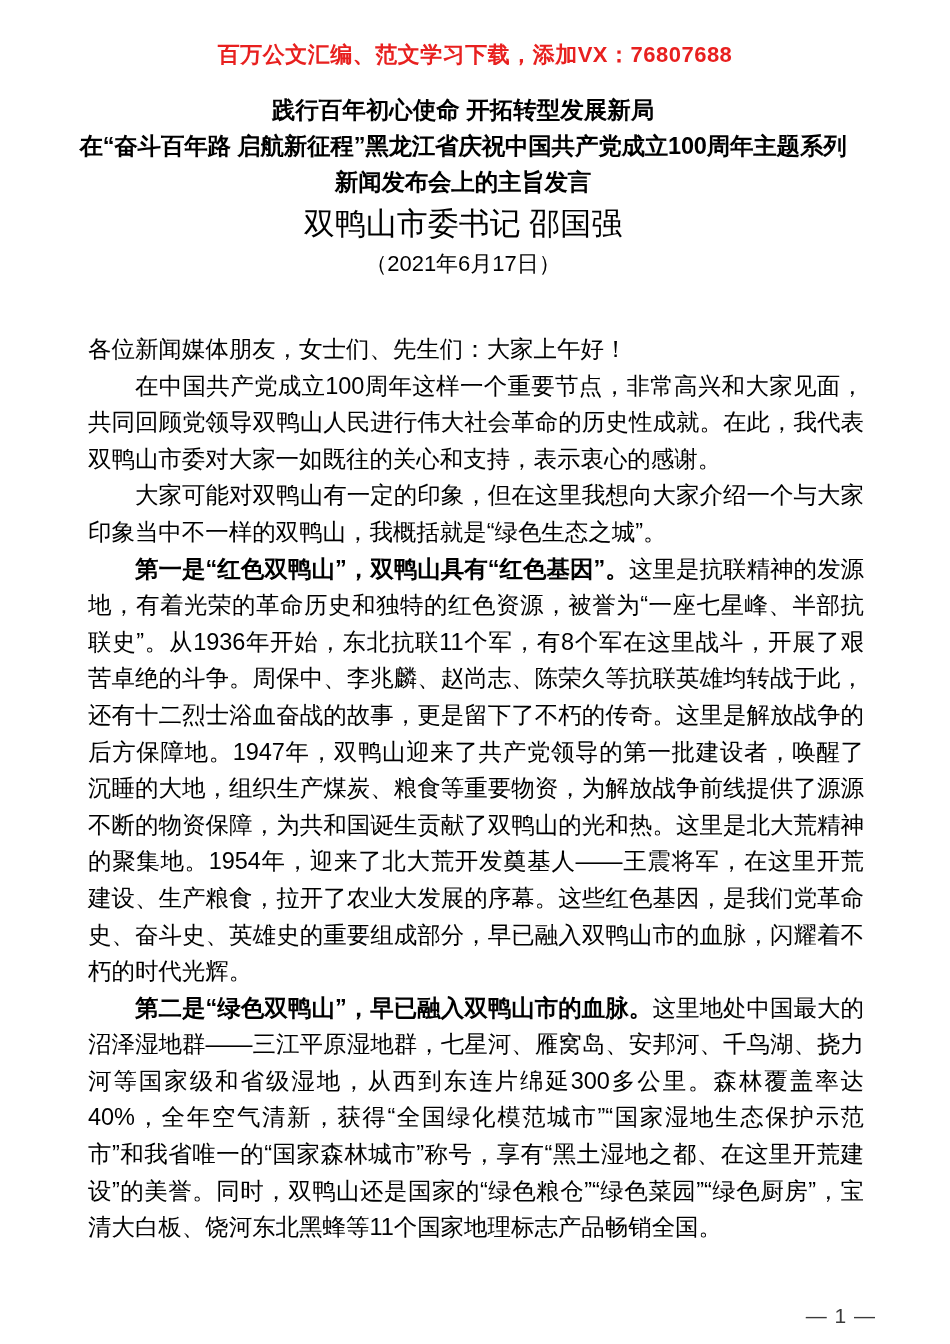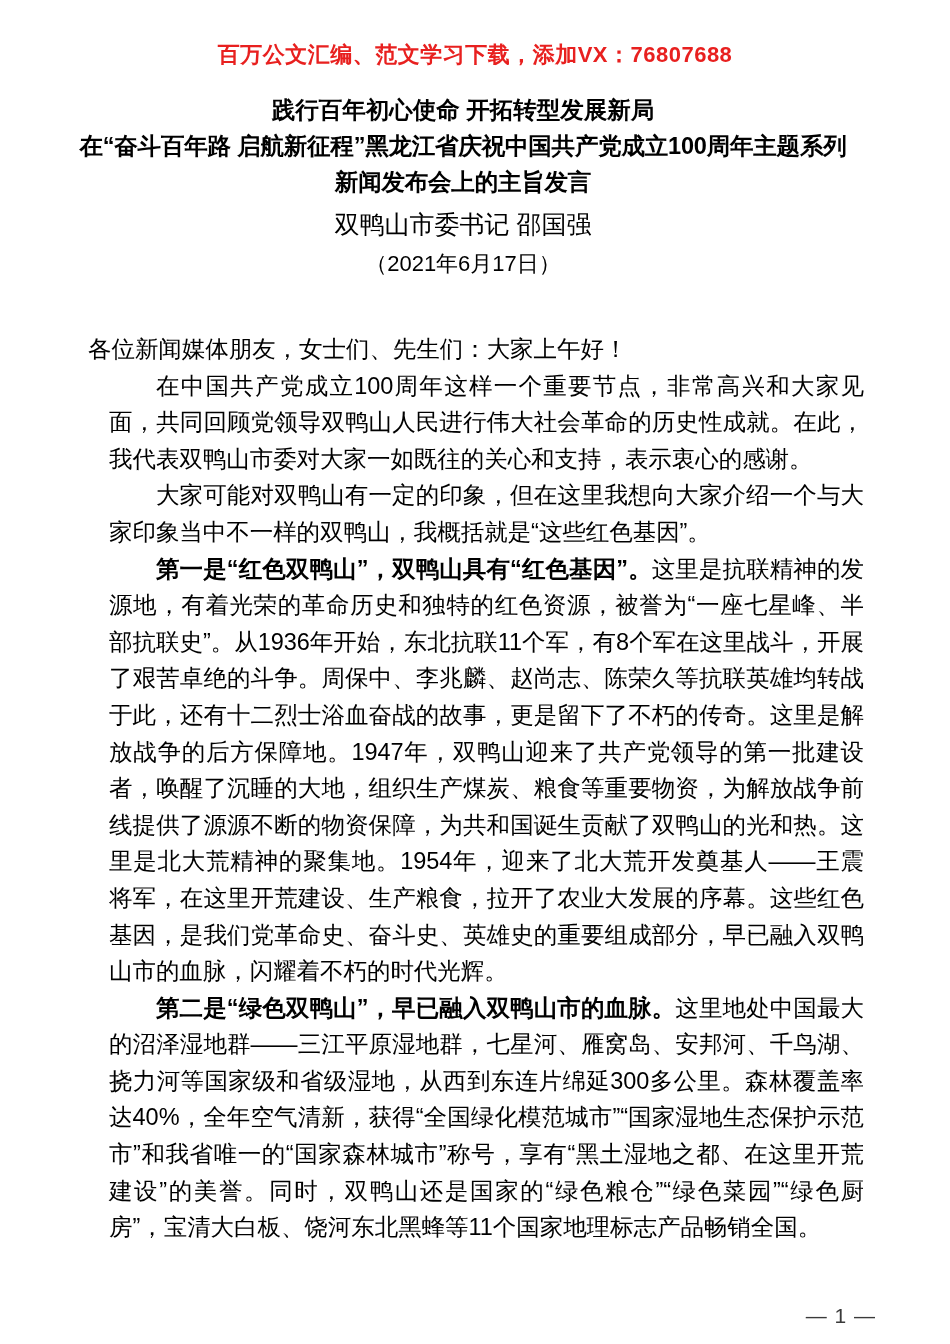--- a/index.html
+++ b/index.html
@@ -47,21 +47,21 @@
     font-size: 23.5px;
     font-weight: 700;
     line-height: 36px;
     white-space: nowrap;
   }
   .title-line.wrap {
     white-space: normal;
     letter-spacing: -0.2px;
   }
   .byline {
-    font-size: 25px;
+    font-size: 31px;
     font-weight: 400;
     line-height: 36px;
     margin-top: 6px;
     white-space: nowrap;
   }
   .dateline {
     font-size: 22px;
     font-weight: 400;
     line-height: 36px;
     margin-top: 4px;
@@ -79,21 +79,20 @@
     font-size: 23.5px;
     line-height: 36.6px;
     text-align: justify;
     text-justify: inter-ideograph;
     text-align-last: left;
     margin: 0;
     letter-spacing: -0.05px;
   }
   .para.indent {
     text-indent: 47px;
-    margin-left: 21px;
   }
   .para b {
     font-weight: 700;
   }
 
   
   .page-footer {
     position: absolute;
     bottom: 16px;
     left: 0;
@@ -119,21 +118,21 @@
     <div class="byline">双鸭山市委书记  邵国强</div>
     <div class="dateline">（2021年6月17日）</div>
   </div>
 
   <div class="body-block">
 
     <p class="para">各位新闻媒体朋友，女士们、先生们：大家上午好！</p>
 
     <p class="para indent">在中国共产党成立100周年这样一个重要节点，非常高兴和大家见面，共同回顾党领导双鸭山人民进行伟大社会革命的历史性成就。在此，我代表双鸭山市委对大家一如既往的关心和支持，表示衷心的感谢。</p>
 
-    <p class="para indent">大家可能对双鸭山有一定的印象，但在这里我想向大家介绍一个与大家印象当中不一样的双鸭山，我概括就是“这些红色基因”。</p>
+    <p class="para indent">大家可能对双鸭山有一定的印象，但在这里我想向大家介绍一个与大家印象当中不一样的双鸭山，我概括就是“绿色生态之城”。</p>
 
     <p class="para indent"><b>第一是“红色双鸭山”，双鸭山具有“红色基因”。</b><span>这里是抗联精神的发源地，有着光荣的革命历史和独特的红色资源，被誉为“一座七星峰、半部抗联史”。从1936年开始，东北抗联11个军，有8个军在这里战斗，开展了艰苦卓绝的斗争。周保中、李兆麟、赵尚志、陈荣久等抗联英雄均转战于此，还有十二烈士浴血奋战的故事，更是留下了不朽的传奇。这里是解放战争的后方保障地。1947年，双鸭山迎来了共产党领导的第一批建设者，唤醒了沉睡的大地，组织生产煤炭、粮食等重要物资，为解放战争前线提供了源源不断的物资保障，为共和国诞生贡献了双鸭山的光和热。这里是北大荒精神的聚集地。1954年，迎来了北大荒开发奠基人——王震将军，在这里开荒建设、生产粮食，拉开了农业大发展的序幕。这些红色基因，是我们党革命史、奋斗史、英雄史的重要组成部分，早已融入双鸭山市的血脉，闪耀着不朽的时代光辉。</span></p>
 
     <p class="para indent"><b>第二是“绿色双鸭山”，早已融入双鸭山市的血脉。</b><span>这里地处中国最大的沼泽湿地群——三江平原湿地群，七星河、雁窝岛、安邦河、千鸟湖、挠力河等国家级和省级湿地，从西到东连片绵延300多公里。森林覆盖率达40%，全年空气清新，获得“全国绿化模范城市”“国家湿地生态保护示范市”和我省唯一的“国家森林城市”称号，享有“黑土湿地之都、在这里开荒建设”的美誉。同时，双鸭山还是国家的“绿色粮仓”“绿色菜园”“绿色厨房”，宝清大白板、饶河东北黑蜂等11个国家地理标志产品畅销全国。</span></p>
 
   </div>
 
   <div class="page-footer">— 1 —</div>
 
 </div>

